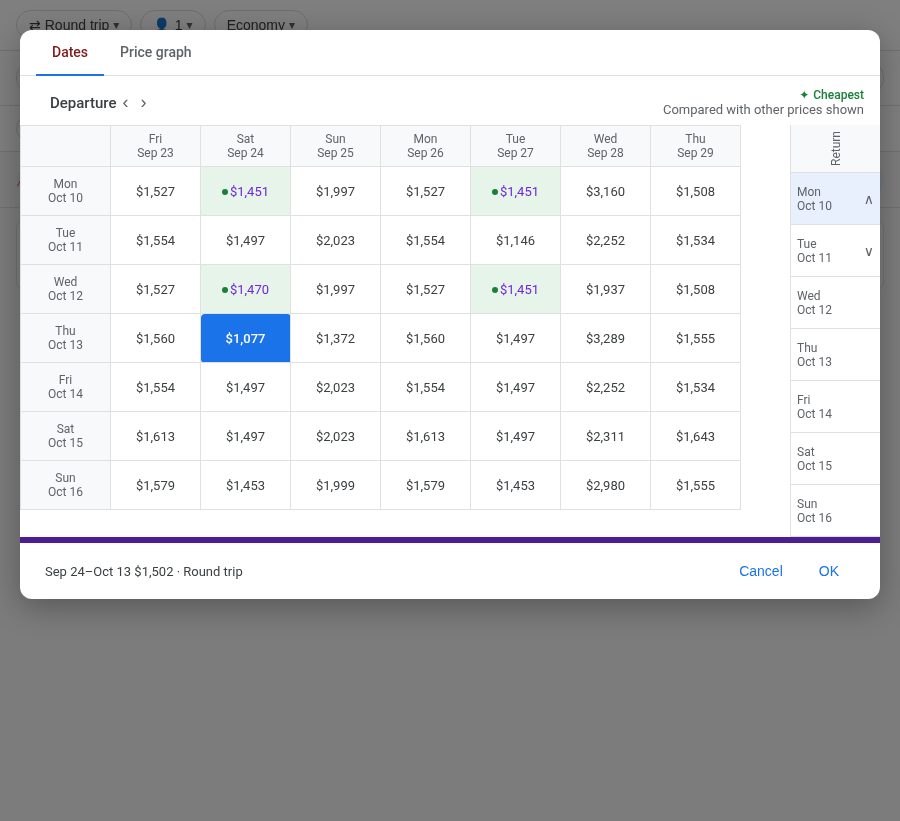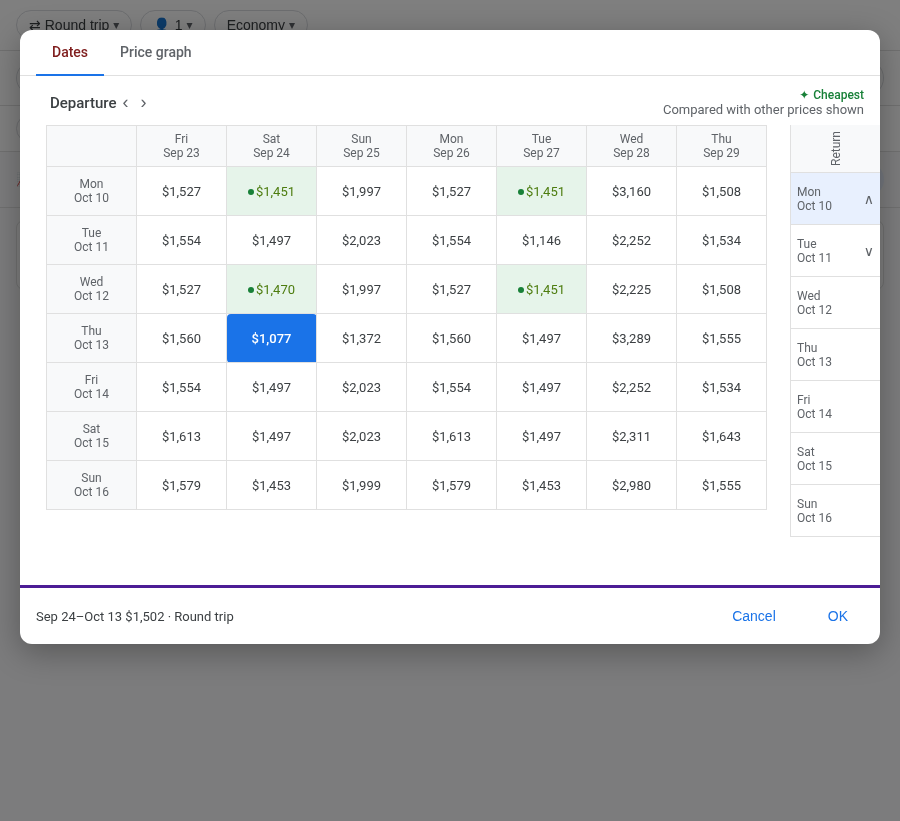--- a/index.html
+++ b/index.html
@@ -287,53 +287,52 @@
     }
     .price-table td {
       padding: 10px 8px;
       text-align: center;
       border: 1px solid #e0e0e0;
       cursor: pointer;
       font-size: 13px;
       color: #3c4043;
       min-width: 90px;
     }
-    .price-table td.cheap { color: #4d7c0f; }
+    .price-table td.cheap { color: #6d28d9; }
     .price-table td.cheapest-bg { background: #e6f4ea; }
     .price-table td.selected-cell {
       background: #1a73e8;
       color: #fff;
       font-weight: 500;
       border-radius: 4px;
     }
     .price-table td .cheapest-dot {
       display: inline-block;
       width: 6px; height: 6px;
       border-radius: 50%;
       background: #188038;
       margin-right: 2px;
       vertical-align: middle;
     }
 
     
     .modal-footer {
-      padding: 12px 16px;
-      border-top: 3px solid #4c1d95;
+      padding: 12px 25px;
+      border-top: 6px solid #4c1d95;
       display: flex;
       align-items: center;
       justify-content: space-between;
-      margin-top: 48px;
     }
     .footer-info {
       font-size: 13px;
       color: #3c4043;
     }
     .footer-actions {
       display: flex;
-      gap: 20px;
+      gap: 4px;
     }
     .btn-cancel {
       padding: 8px 16px;
       border: none;
       background: none;
       color: #1a73e8;
       font-size: 14px;
       font-weight: 500;
       cursor: pointer;
       border-radius: 4px;
@@ -357,21 +356,20 @@
       align-items: center;
       justify-content: center;
       font-size: 10px;
       color: #5f6368;
       cursor: pointer;
     }
 
     .table-wrapper {
       display: flex;
       overflow: auto;
-      padding-left: 26px;
     }
   </style>
 </head>
 <body>
 
 <div style="background:#f8f9fa; min-height:821px; position:relative;">
 
   <div class="top-bar">
     <button class="top-bar-btn">
       <span>⇄</span>
@@ -567,21 +565,21 @@
                   <tr>
                     <td style="background: rgb(248, 249, 250); color: rgb(95, 99, 104); font-size: 12px; white-space: nowrap;">
                       <div>Wed</div>
                       <div>Oct 12</div>
                     </td>
                     <td>$1,527</td>
                     <td class="cheap cheapest-bg"><span class="cheapest-dot"></span>$1,470</td>
                     <td>$1,997</td>
                     <td>$1,527</td>
                     <td class="cheap cheapest-bg"><span class="cheapest-dot"></span>$1,451</td>
-                    <td>$2,225</td>
+                    <td>$1,937</td>
                     <td>$1,508</td>
                   </tr>
                   <tr>
                     <td style="background: rgb(248, 249, 250); color: rgb(95, 99, 104); font-size: 12px; white-space: nowrap;">
                       <div>Thu</div>
                       <div>Oct 13</div>
                     </td>
                     <td>$1,560</td>
                     <td class="selected-cell">$1,077</td>
                     <td>$1,372</td>

